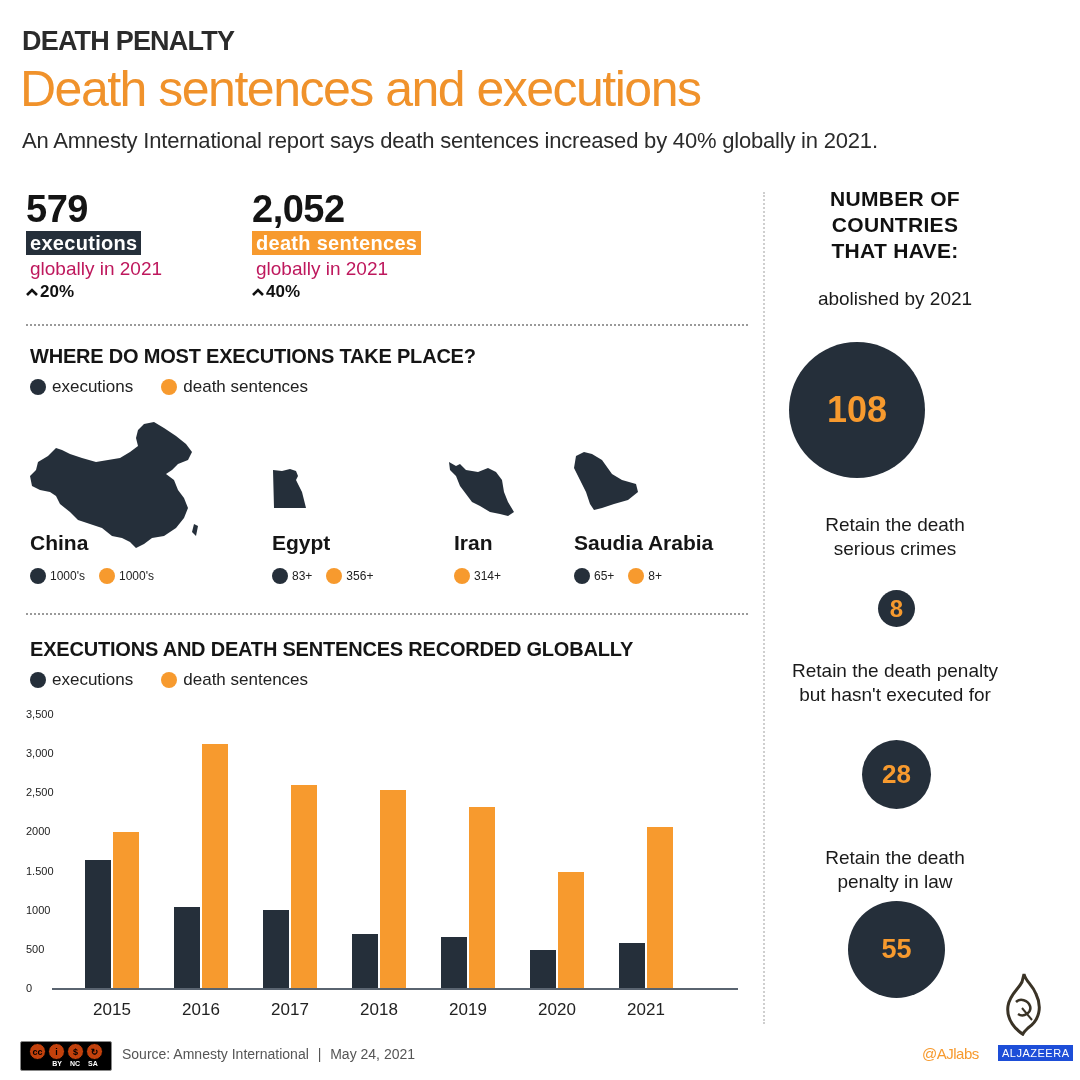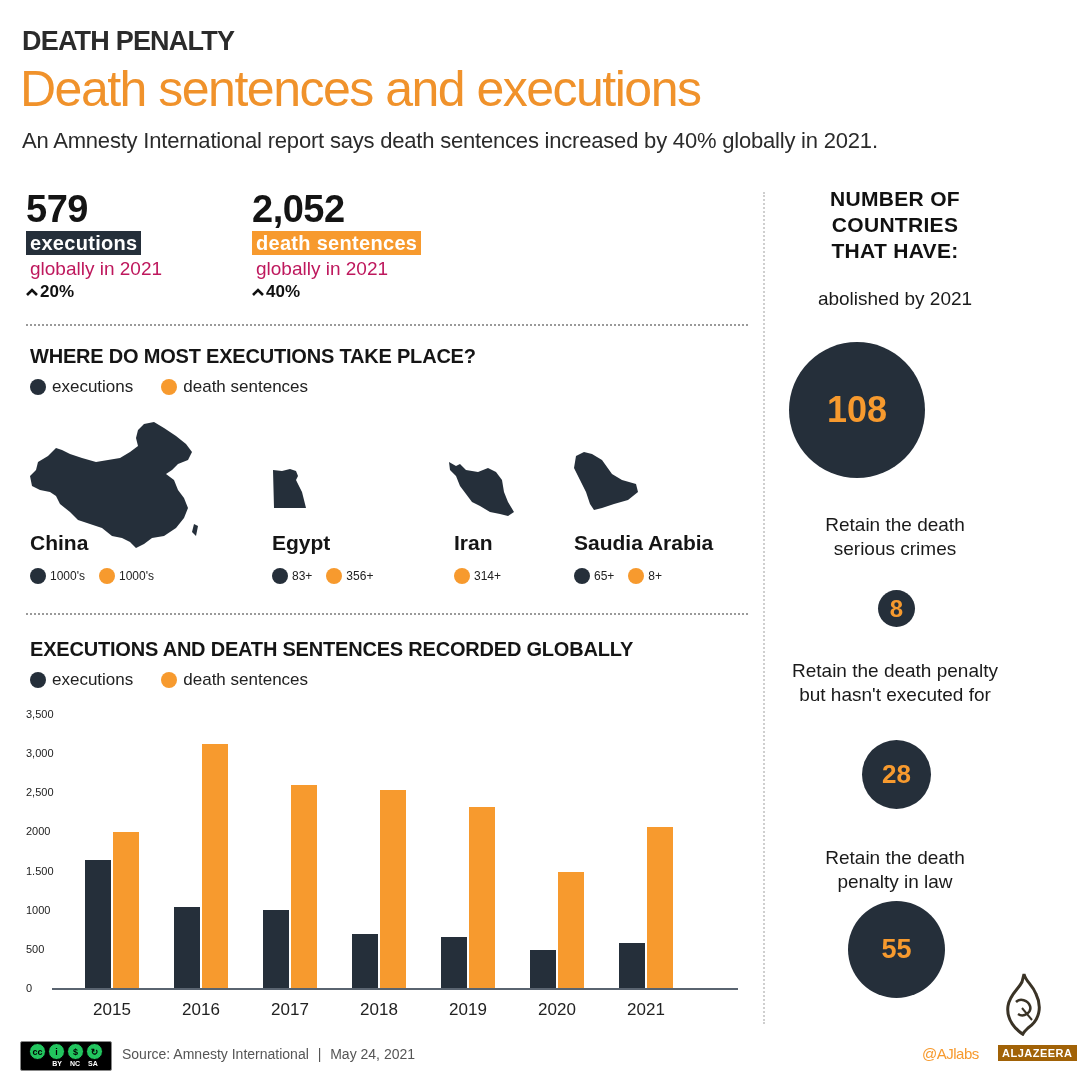--- a/index.html
+++ b/index.html
@@ -40,24 +40,24 @@
   .bar { position: absolute; bottom: 0; }
   .bar-dark { background: #252f3a; }
   .bar-orange { background: #f79a2e; }
 
   .right-title { font-size: 21px; font-weight: bold; text-align: center; color: #111; line-height: 26px; letter-spacing: 0.3px; }
   .right-label { font-size: 19px; text-align: center; color: #1a1a1a; line-height: 24px; }
   .circle { position: absolute; border-radius: 50%; background: #252f3a; color: #f79a2e; font-weight: bold; display: flex; align-items: center; justify-content: center; }
 
   .footer-src { font-size: 14px; color: #555; }
   .ajlabs { font-size: 15px; font-weight: normal; color: #f79a2e; letter-spacing: -0.5px; }
-  .aj-word { background: #a16207; color: #fff; font-size: 11px; font-weight: bold; padding: 2px 4px; letter-spacing: 0.5px; }
+  .aj-word { background: #1d4ed8; color: #fff; font-size: 11px; font-weight: normal; padding: 2px 4px; letter-spacing: 0.5px; }
   .cc-badge { background: #000; border: 1px solid #888; border-radius: 2px; width: 92px; height: 30px; display: flex; flex-direction: column; align-items: center; justify-content: flex-start; }
   .cc-icons { display: flex; gap: 2px; margin-top: 1px; }
-  .cc-icons span { width: 17px; height: 17px; border-radius: 50%; background: #22c55e; color: #000; font-size: 9px; font-weight: bold; display: flex; align-items: center; justify-content: center; border: 1.5px solid #000; }
+  .cc-icons span { width: 17px; height: 17px; border-radius: 50%; background: #c2410c; color: #000; font-size: 9px; font-weight: bold; display: flex; align-items: center; justify-content: center; border: 1.5px solid #000; }
   .cc-labels { display: flex; gap: 8px; font-size: 7px; color: #fff; font-weight: bold; margin-top: 0px; padding-left: 18px; }
 </style>
 </head>
 <body>
 
 <div class="abs kicker">DEATH PENALTY</div>
 <div class="abs title">Death sentences and executions</div>
 <div class="abs subtitle">An Amnesty International report says death sentences increased by 40% globally in 2021.</div>
 
 <div class="abs" style="left:26px; top:188px;">

